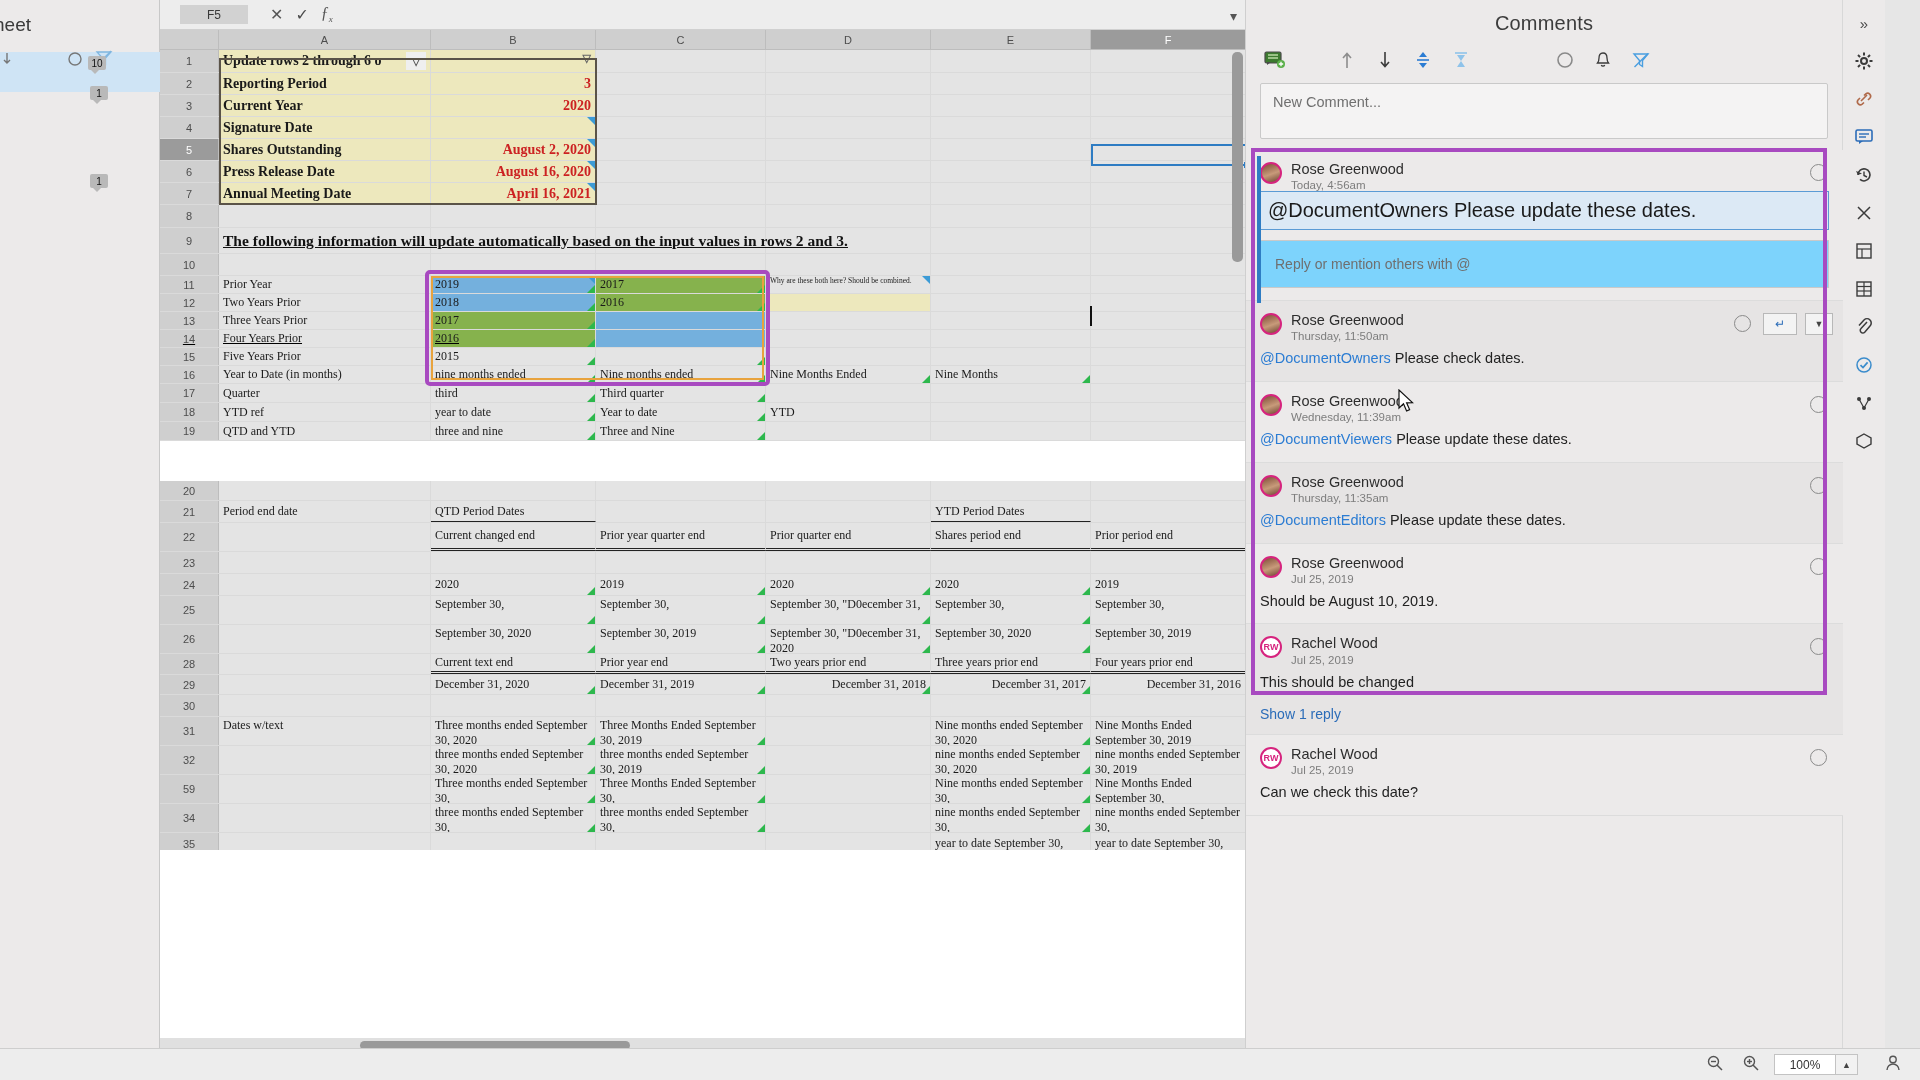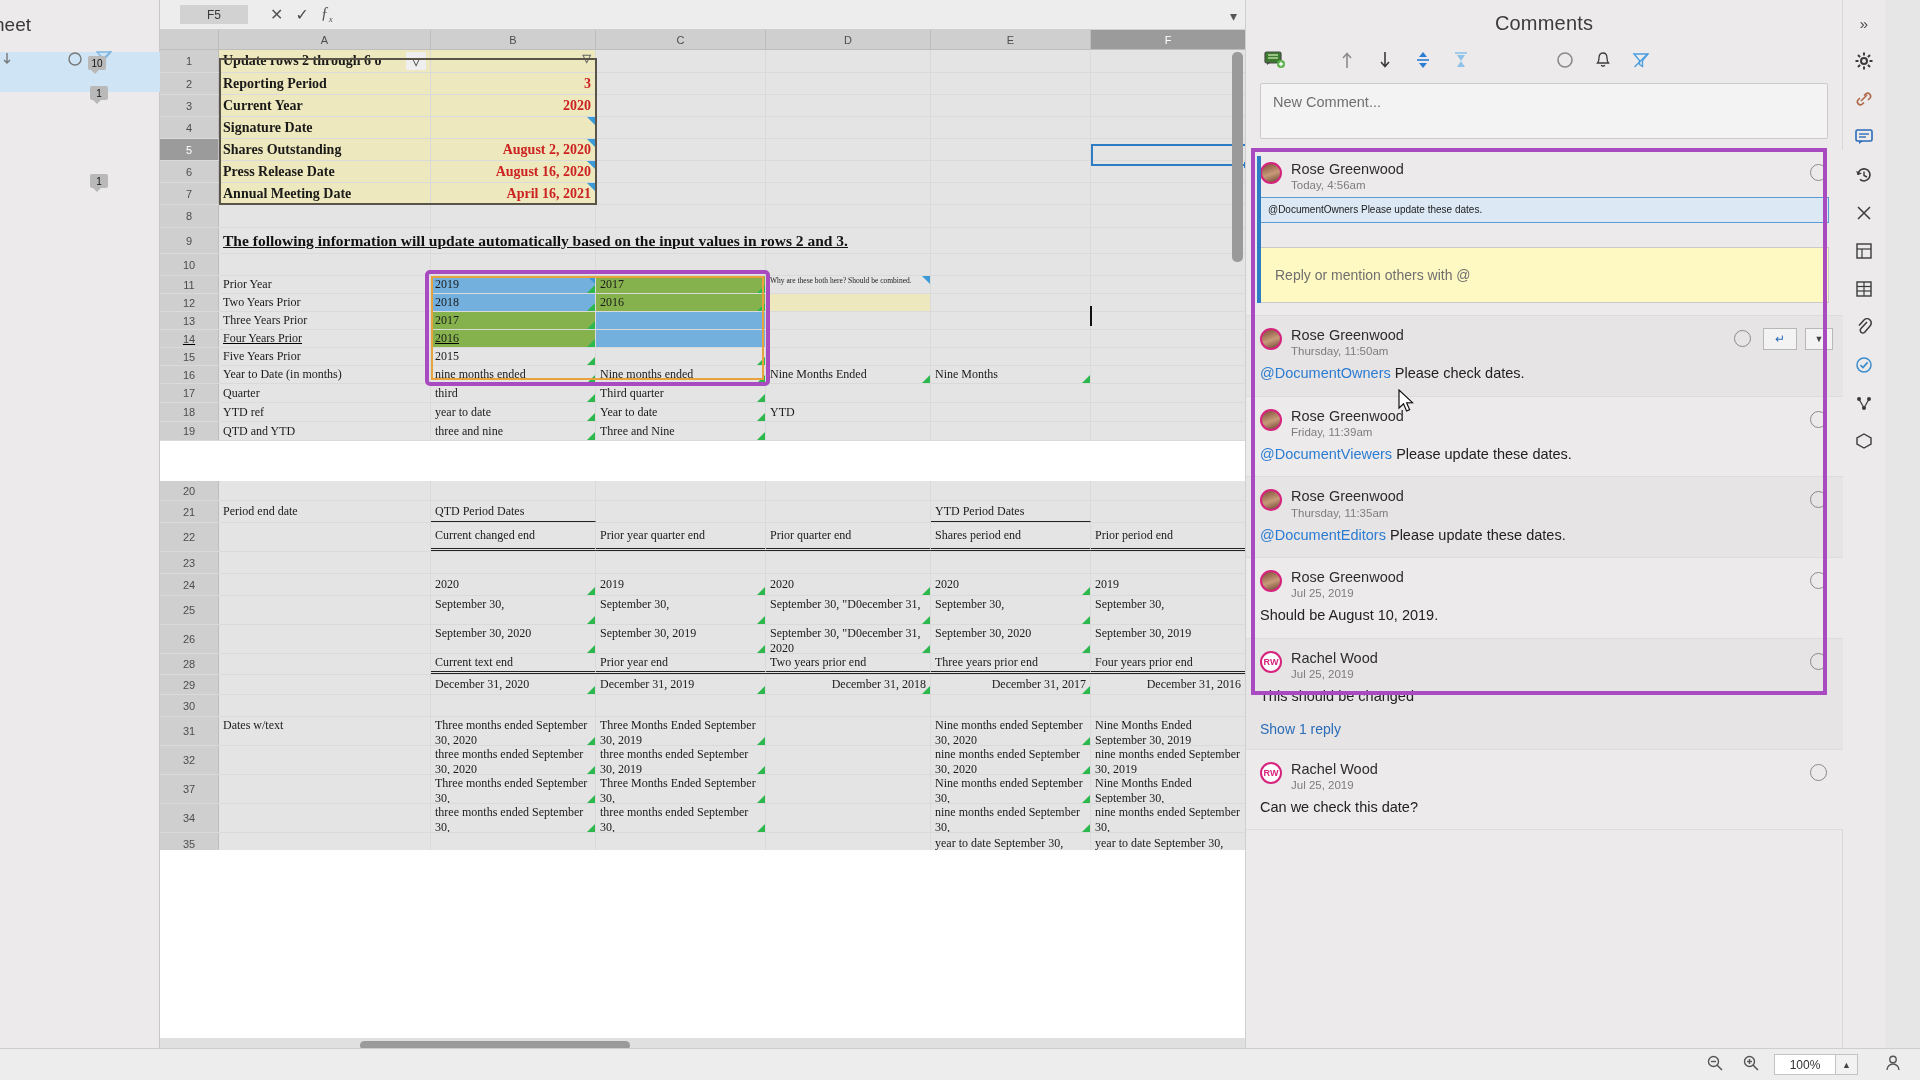--- a/index.html
+++ b/index.html
@@ -214,27 +214,27 @@
   }
   .cmt-name { font-size: 14.5px; color: #2d2d2d; line-height: 1.05; }
   .cmt-time { font-size: 11.5px; color: #7d7d7d; margin-top: 2px; }
   .cmt-body { font-size: 14.5px; color: #222; margin-top: 7px; line-height: 1.35; }
   .mention { color: #2b7cd3; }
   .resolve-ring {
     position: absolute; right: 16px; top: 14px;
     width: 17px; height: 17px; border: 1.6px solid #8a8a8a; border-radius: 50%;
   }
   .reply-box {
-    margin-top: 24px; height: 56px; border: 1px solid #c9c9c9; background: #fef9c3;
+    margin-top: 10px; height: 48px; border: 1px solid #c9c9c9; background: #7dd3fc;
     display: flex; align-items: center; padding: 0 14px;
     font-size: 14px; color: #6f6f6f;
   }
   .editing-body {
     border: 1px solid #5b9bd5; background: #dce9f5; padding: 5px 7px;
-    margin-top: 6px; font-size: 10px; color: #1a1a1a; line-height: 1.35;
+    font-size: 20px; color: #1a1a1a; line-height: 1.35;
   }
   .sm-btn {
     position: absolute; border: 1px solid #b8b8b8; background: #f3f3f3;
     height: 22px; display: flex; align-items: center; justify-content: center;
   }
   .show-reply { color: #2b6cb8; font-size: 14px; margin-top: 14px; }
   .hl-panel {
     position: absolute; border: 4px solid #a84ac0; pointer-events: none;
   }
   .hl-blue-left {
@@ -595,21 +595,21 @@
         <div class="grid-row" style="height: 29px;">
           <div class="rowhdr">32</div>
           <div class="cell serif wtop" style="width: 212px; flex: 0 0 212px;"></div>
           <div class="cell mark-green serif wtop" style="width: 165px; flex: 0 0 165px;">three months ended September 30, 2020</div>
           <div class="cell mark-green serif wtop" style="width: 170px; flex: 0 0 170px;">three months ended September 30, 2019</div>
           <div class="cell serif wtop" style="width: 165px; flex: 0 0 165px;"></div>
           <div class="cell mark-green serif wtop" style="width: 160px; flex: 0 0 160px;">nine months ended September 30, 2020</div>
           <div class="cell serif wtop" style="width: 155px; flex: 0 0 155px;">nine months ended September 30, 2019</div>
         </div>
         <div class="grid-row" style="height: 29px;">
-          <div class="rowhdr">37</div>
+          <div class="rowhdr">59</div>
           <div class="cell serif wtop" style="width: 212px; flex: 0 0 212px;"></div>
           <div class="cell mark-green serif wtop" style="width: 165px; flex: 0 0 165px;">Three months ended September 30,</div>
           <div class="cell mark-green serif wtop" style="width: 170px; flex: 0 0 170px;">Three Months Ended September 30,</div>
           <div class="cell serif wtop" style="width: 165px; flex: 0 0 165px;"></div>
           <div class="cell mark-green serif wtop" style="width: 160px; flex: 0 0 160px;">Nine months ended September 30,</div>
           <div class="cell serif wtop" style="width: 155px; flex: 0 0 155px;">Nine Months Ended September 30,</div>
         </div>
         <div class="grid-row" style="height: 29px;">
           <div class="rowhdr">34</div>
           <div class="cell serif wtop" style="width: 212px; flex: 0 0 212px;"></div>
@@ -732,21 +732,21 @@
             <div class="resolve-ring" style="right: 92px;"></div>
             <div class="sm-btn" style="right: 46px; top: 12px; width: 34px; color: rgb(43, 108, 184); font-size: 12px;">↵</div>
             <div class="sm-btn" style="right: 10px; top: 12px; width: 28px; font-size: 9px; color: rgb(68, 68, 68);">▼</div>
             <div class="cmt-body"><span class="mention">@DocumentOwners</span><span> Please check dates.</span></div>
           </div>
           <div class="cmt-item">
             <div class="cmt-head">
               <div class="avatar"></div>
               <div>
                 <div class="cmt-name">Rose Greenwood</div>
-                <div class="cmt-time">Friday, 11:39am</div>
+                <div class="cmt-time">Wednesday, 11:39am</div>
               </div>
             </div>
             <div class="resolve-ring"></div>
             <div class="cmt-body"><span class="mention">@DocumentViewers</span><span> Please update these dates.</span></div>
           </div>
           <div class="cmt-item alt">
             <div class="cmt-head">
               <div class="avatar"></div>
               <div>
                 <div class="cmt-name">Rose Greenwood</div>

